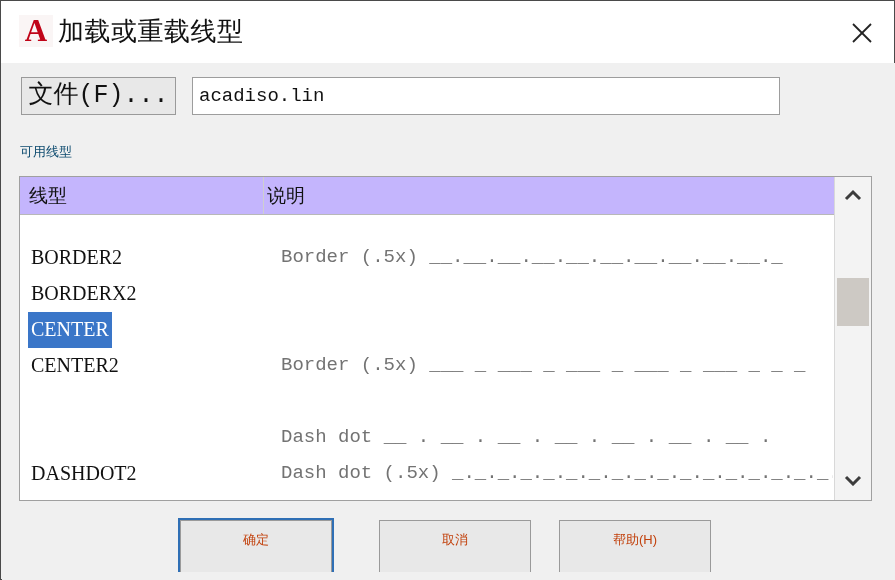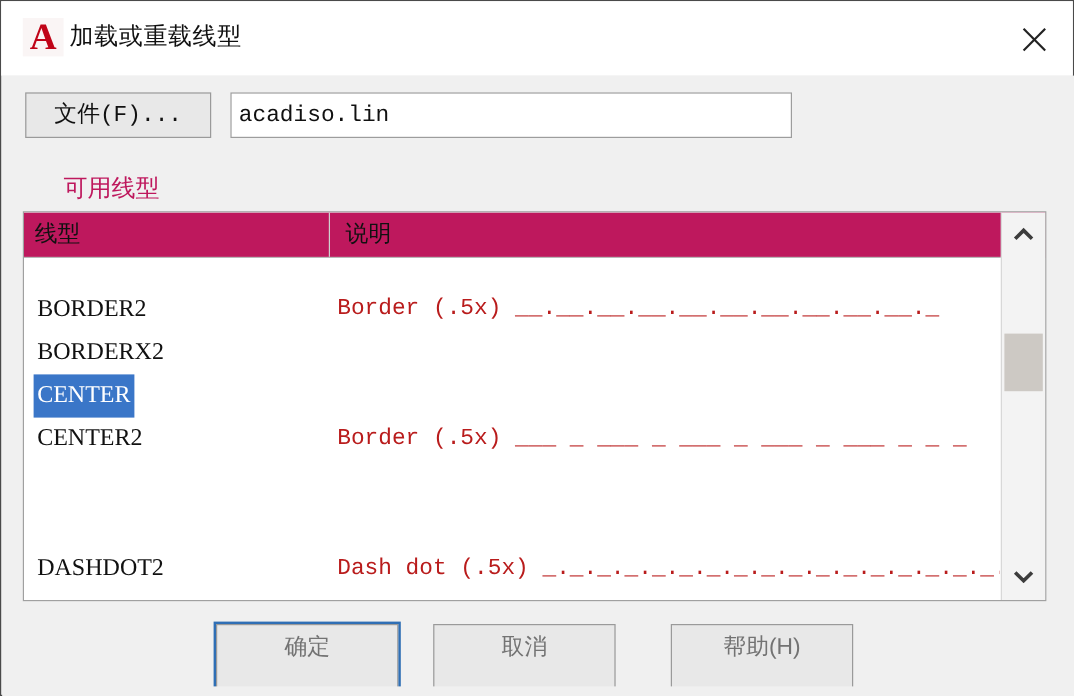--- a/index.html
+++ b/index.html
@@ -40,21 +40,21 @@
     font-family: "Liberation Serif", "DejaVu Serif", serif;
     font-weight: bold;
     font-size: 31px;
     line-height: 32px;
     text-align: center;
     background: #faf5f5;
   }
   #title-text {
     position: absolute;
     left: 57px; top: 15px;
-    font-size: 20px;
+    font-size: 26px;
     line-height: 30px;
     color: #111111;
     letter-spacing: 0.5px;
     white-space: nowrap;
   }
   #close-btn {
     position: absolute;
     right: 6px; top: 6px;
     width: 52px; height: 48px;
     cursor: default;
@@ -72,83 +72,82 @@
 
   
   #file-btn {
     position: absolute;
     left: 19px; top: 14px;
     width: 155px; height: 38px;
     background: #e8e8e8;
     border: 1px solid #9a9a9a;
     box-sizing: border-box;
     font-family: "Liberation Mono", "DejaVu Sans Mono", monospace;
-    font-size: 19px;
+    font-size: 25px;
     line-height: 36px;
     text-align: center;
     color: #111;
     cursor: default;
   }
   #file-field {
     position: absolute;
     left: 190px; top: 14px;
-    width: 468px; height: 38px;
+    width: 588px; height: 38px;
     background: #ffffff;
     border: 1px solid #9d9d9d;
     box-sizing: border-box;
     font-family: "Liberation Mono", "DejaVu Sans Mono", monospace;
     font-size: 19px;
     line-height: 36px;
     color: #111;
     padding-left: 6px;
     white-space: nowrap;
     overflow: hidden;
     cursor: text;
   }
 
   
   #avail-label {
     position: absolute;
     left: 18px; top: 80px;
-    font-size: 20px;
-    color: #be185d;
-    white-space: nowrap;
-    margin-left: 33px;
+    font-size: 13px;
+    color: #0c4a6e;
+    white-space: nowrap;
   }
 
   
   #listbox {
     position: absolute;
     left: 17px; top: 113px;
     width: 853px; height: 325px;
     background: #ffffff;
     border: 1px solid #a0a0a0;
     box-sizing: border-box;
     overflow: hidden;
   }
   #list-header {
     position: absolute;
     left: 0; top: 0;
     width: 100%; height: 38px;
-    background: #be185d;
+    background: #c4b5fd;
     border-bottom: 1px solid #b8b8b8;
     box-sizing: border-box;
   }
   .hdr-cell {
     position: absolute;
     top: 0;
     height: 37px;
     line-height: 37px;
     font-size: 19px;
     color: #111;
     white-space: nowrap;
     cursor: default;
   }
   #hdr-name { left: 9px; }
-  #hdr-desc { left: 254px; padding-left: 13px; border-left: 1px solid #cfcfcf; box-sizing: border-box; font-family: Liberation Serif, serif; }
+  #hdr-desc { left: 243px; padding-left: 3px; border-left: 1px solid #cfcfcf; box-sizing: border-box; font-family: Liberation Serif, serif; }
 
   #list-body {
     position: absolute;
     left: 0; top: 38px;
     width: 814px;
     height: 285px;
     overflow: hidden;
     margin-top: 25px;
   }
   .row {
@@ -172,21 +171,21 @@
     background: #3a76c8;
     color: #ffffff;
   }
   .cell-desc {
     position: absolute;
     left: 261px; top: 0;
     height: 36px;
     line-height: 34px;
     font-family: "Liberation Mono", "DejaVu Sans Mono", monospace;
     font-size: 19px;
-    color: #b91c1c;
+    color: #737373;
     white-space: nowrap;
     overflow: hidden;
     width: 552px;
   }
   .cell-desc .pat {
     letter-spacing: 0px;
   }
 
   
   #scrollbar {
@@ -218,34 +217,34 @@
   }
 
   
   .btn {
     position: absolute;
     top: 457px;
     height: 57px;
     background: #e8e8e8;
     border: 1px solid #9a9a9a;
     box-sizing: border-box;
-    font-size: 19px;
+    font-size: 13px;
     line-height: 38px;
     text-align: center;
-    color: #737373;
+    color: #c2410c;
     white-space: nowrap;
     cursor: default;
   }
   #btn-ok {
     left: 178px;
     width: 152px;
     outline: 2px solid #2f6fb5;
     outline-offset: 0px;
   }
-  #btn-cancel { left: 359px; width: 152px; }
+  #btn-cancel { left: 377px; width: 152px; }
   #btn-help   { left: 557px; width: 152px; }
 
   #bottom-strip {
     position: absolute;
     left: 0; bottom: 0;
     width: 893px; height: 8px;
     background: #f0f0f0;
   }
 </style>
 </head>
@@ -296,20 +295,21 @@
 
         <div class="row">
           <span class="cell-name">CENTER2</span>
           <span class="cell-desc"><span>Border (.5x)</span> <span class="pat">___ _ ___ _ ___ _ ___ _ ___ _ _ _</span></span>
         </div>
 
         <div class="row">
         </div>
 
         <div class="row">
+          <span class="cell-desc"><span>Dash dot</span> <span class="pat">__ . __ . __ . __ . __ . __ . __ .</span></span>
         </div>
 
         <div class="row">
           <span class="cell-name">DASHDOT2</span>
           <span class="cell-desc"><span>Dash dot (.5x)</span> <span class="pat">_._._._._._._._._._._._._._._._._._</span></span>
         </div>
 
         <div class="row">
           <span class="cell-desc"><span>Dash dot (2x)</span> <span class="pat"></span></span>
         </div>

